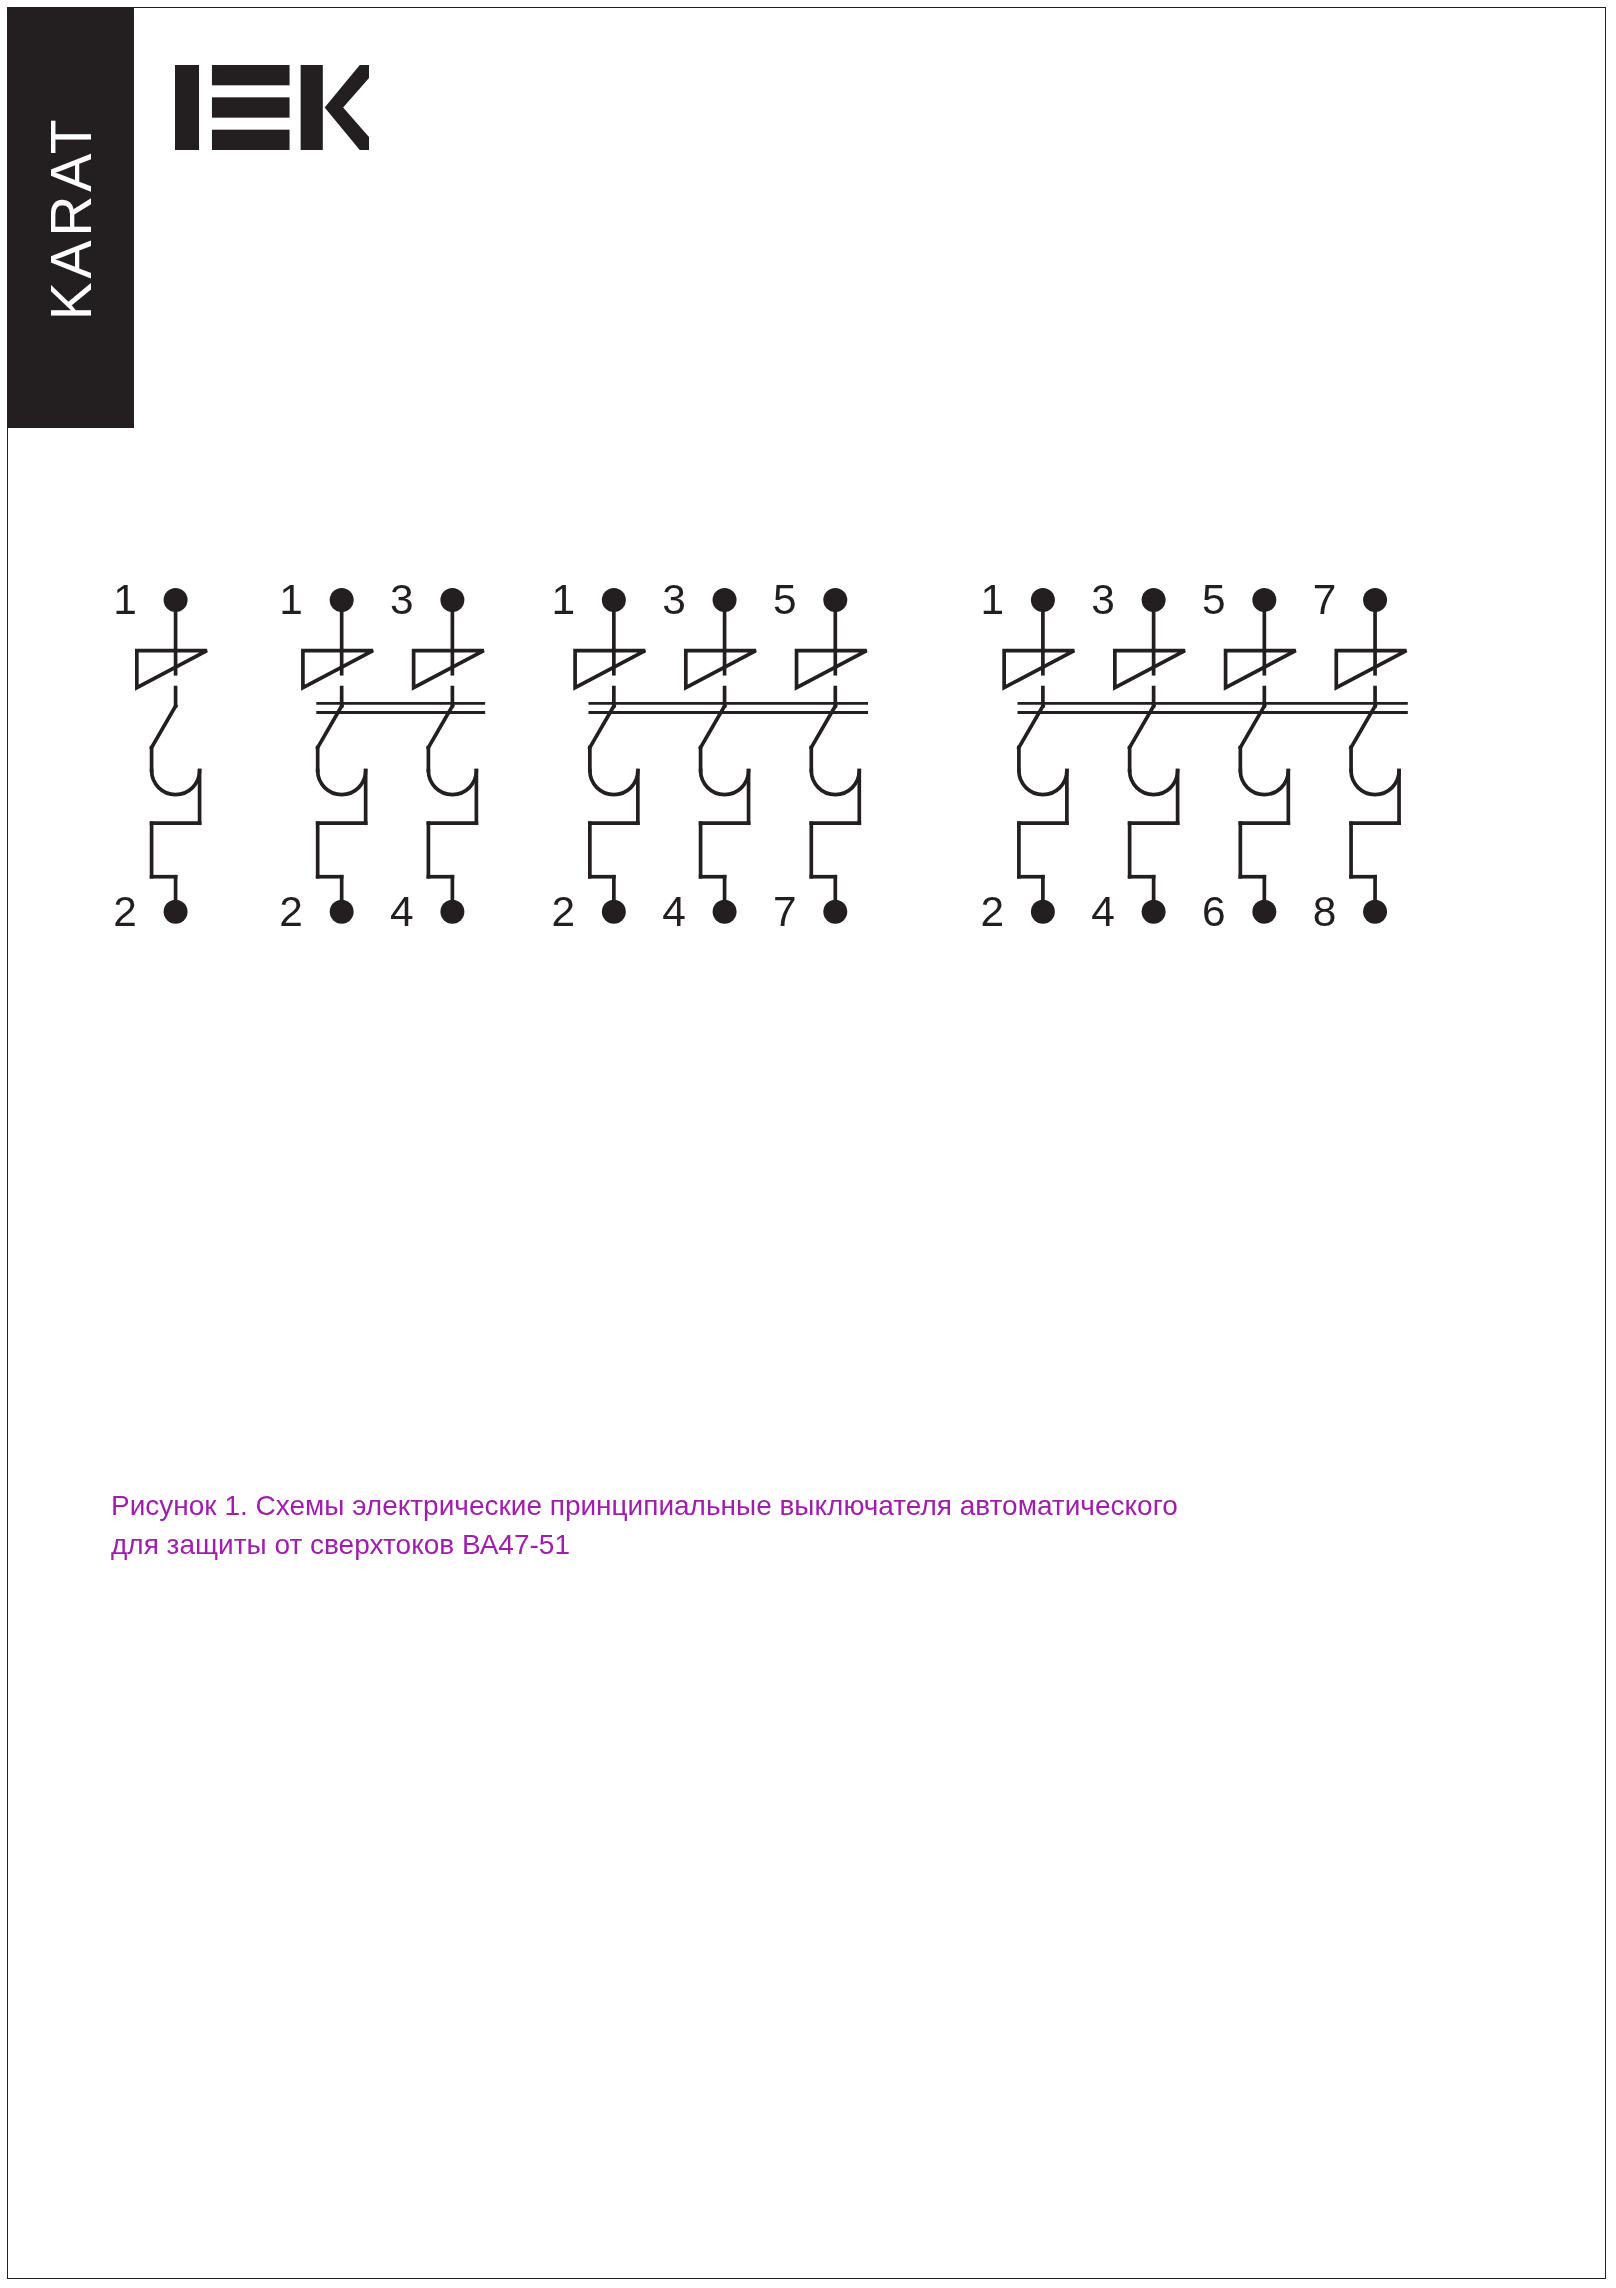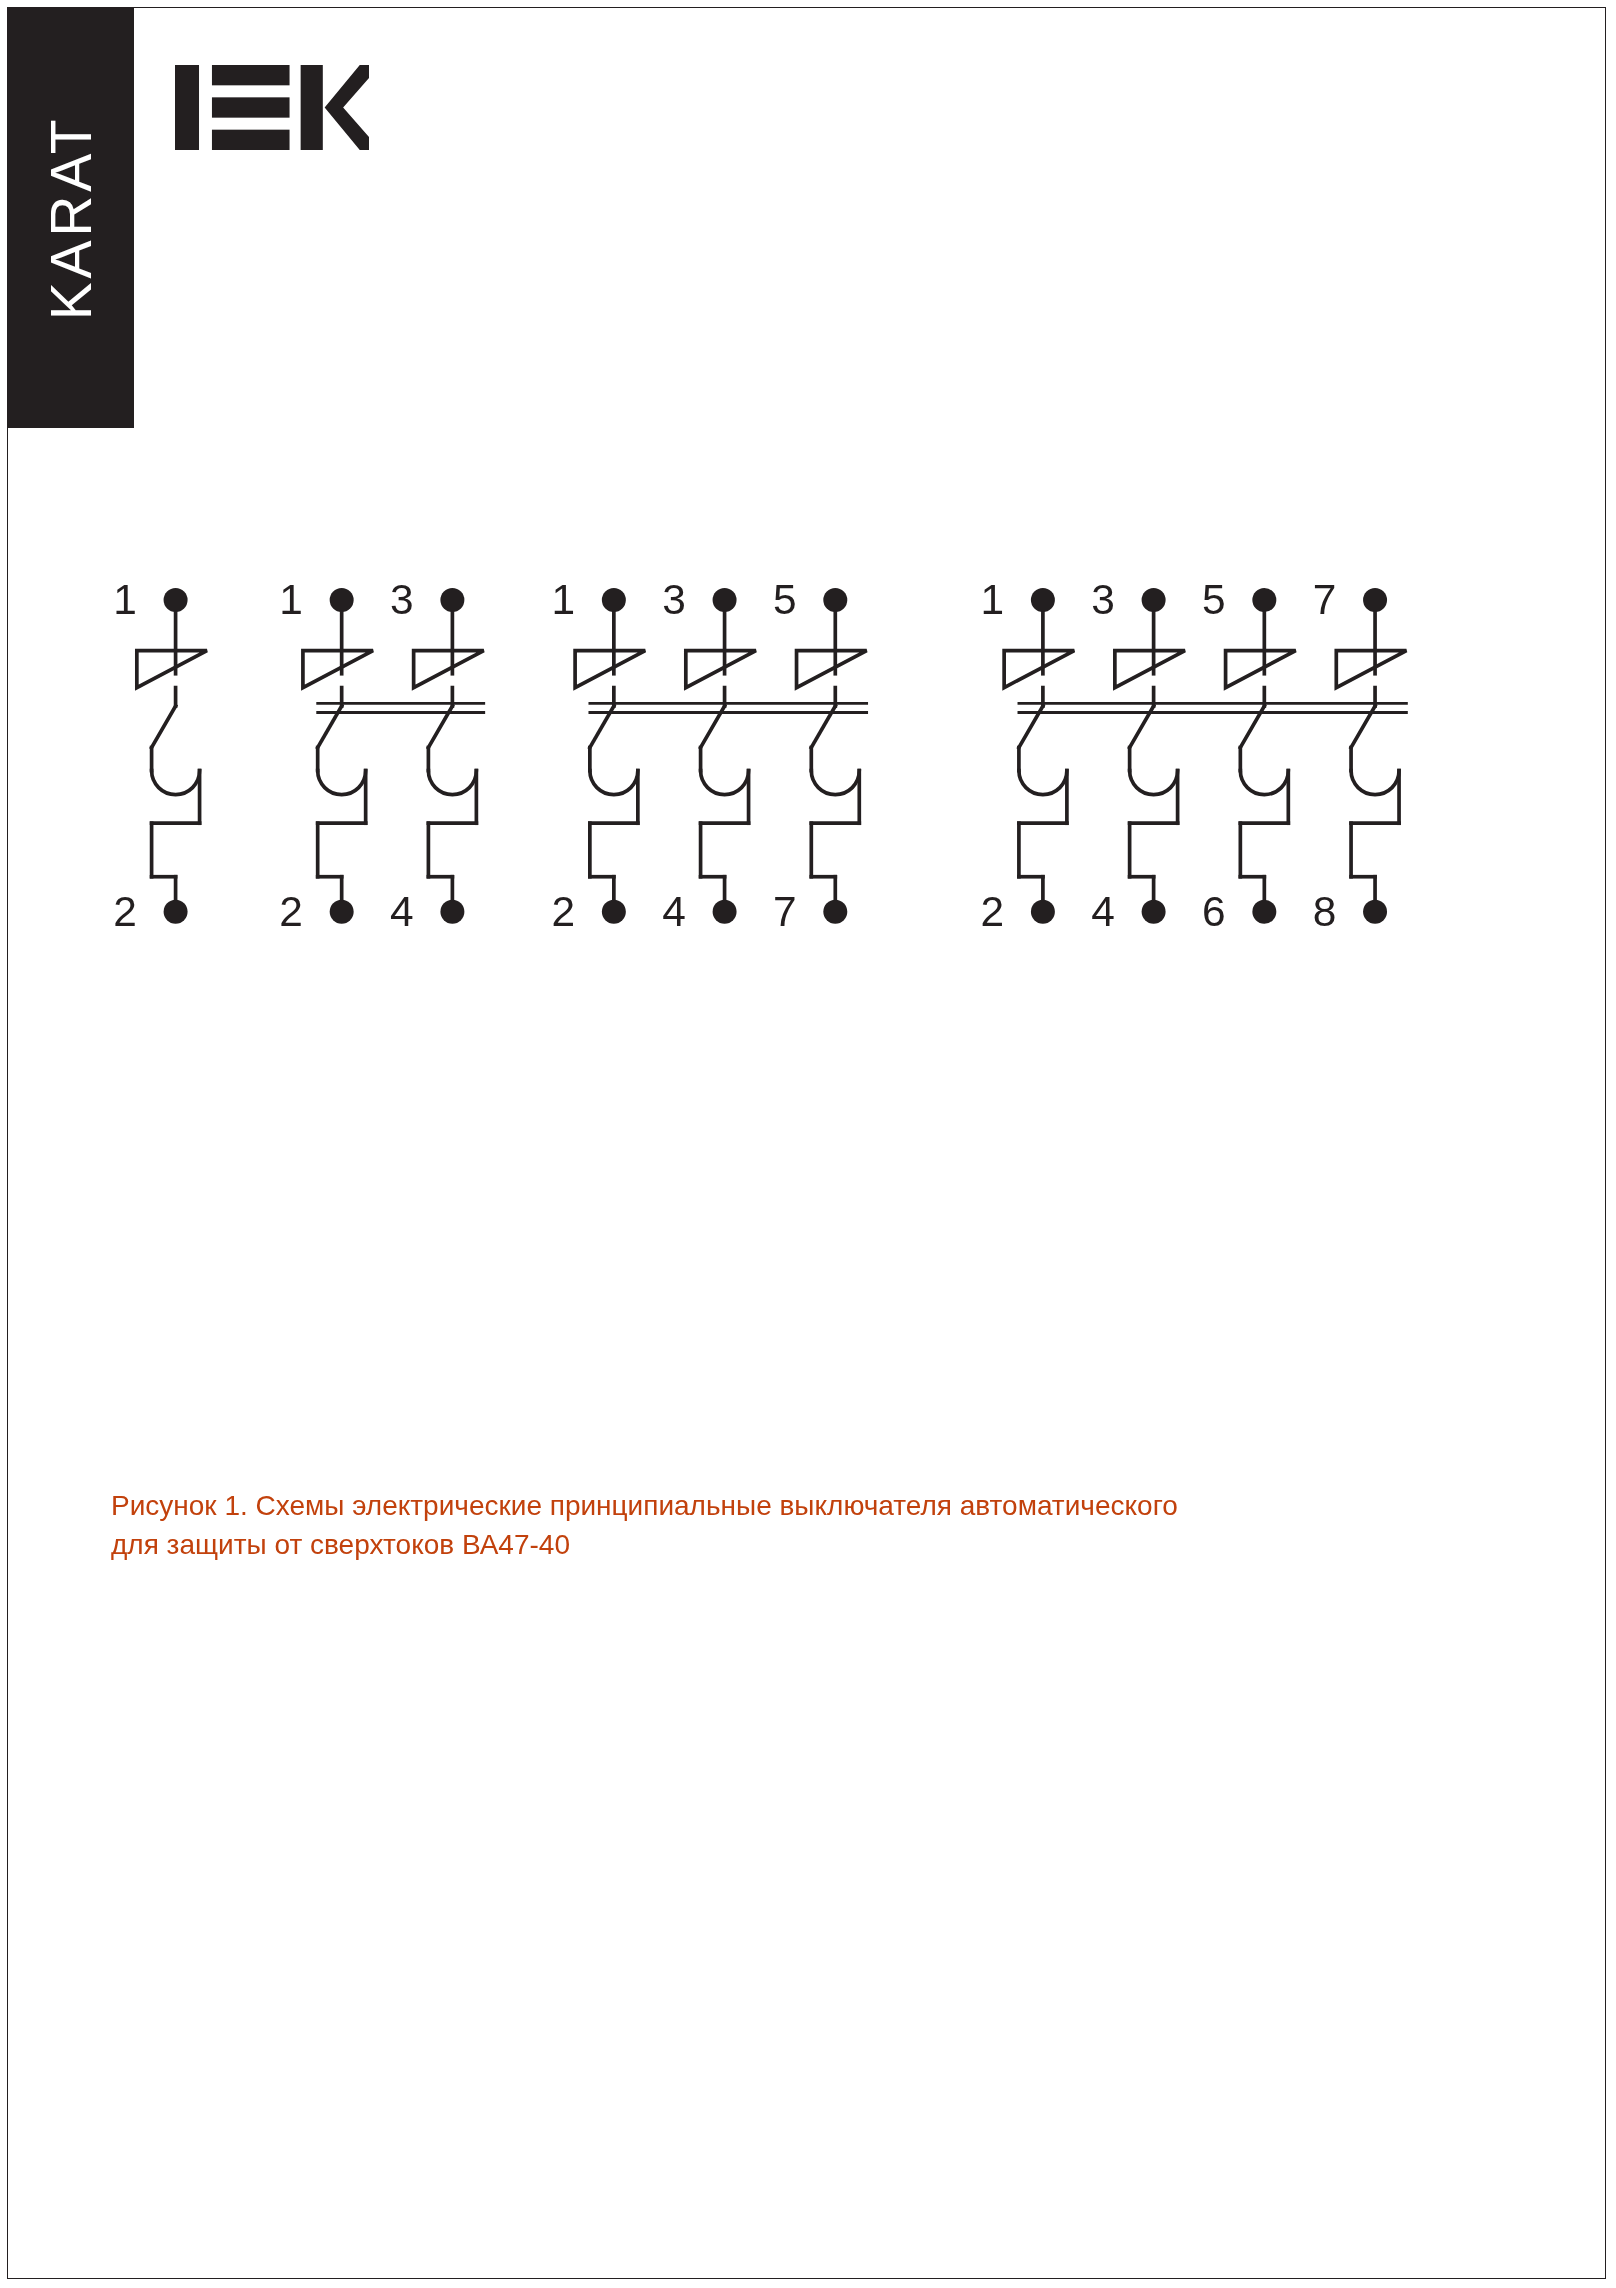--- a/index.html
+++ b/index.html
@@ -69,21 +69,21 @@
     top: 572px;
     width: 1384px;
     height: 591px;
   }
   
   #caption {
     position: absolute;
     left: 111px;
     top: 1486px;
     width: 1200px;
-    color: #c2410c;
+    color: #a21caf;
     font-size: 28px;
     line-height: 39px;
     font-family: "Liberation Sans", sans-serif;
   }
   .cap-line { display: block; white-space: pre; }
   svg { display: block; }
   text {
     font-family: "Liberation Sans", sans-serif;
     fill: #231f20;
   }
@@ -304,17 +304,17 @@
         <text x="1088" y="383" font-size="46" text-anchor="end" stroke="none">4</text>
         <text x="1208" y="383" font-size="46" text-anchor="end" stroke="none">6</text>
         <text x="1328" y="383" font-size="46" text-anchor="end" stroke="none">8</text>
 
       </g>
     </svg>
   </div>
 
   <div id="caption">
     <span class="cap-line">Рисунок 1. Схемы электрические принципиальные выключателя автоматического</span>
-    <span class="cap-line">для защиты от сверхтоков ВА47-40</span>
+    <span class="cap-line">для защиты от сверхтоков ВА47-51</span>
   </div>
 
 </div>
 
 
 </body></html>

